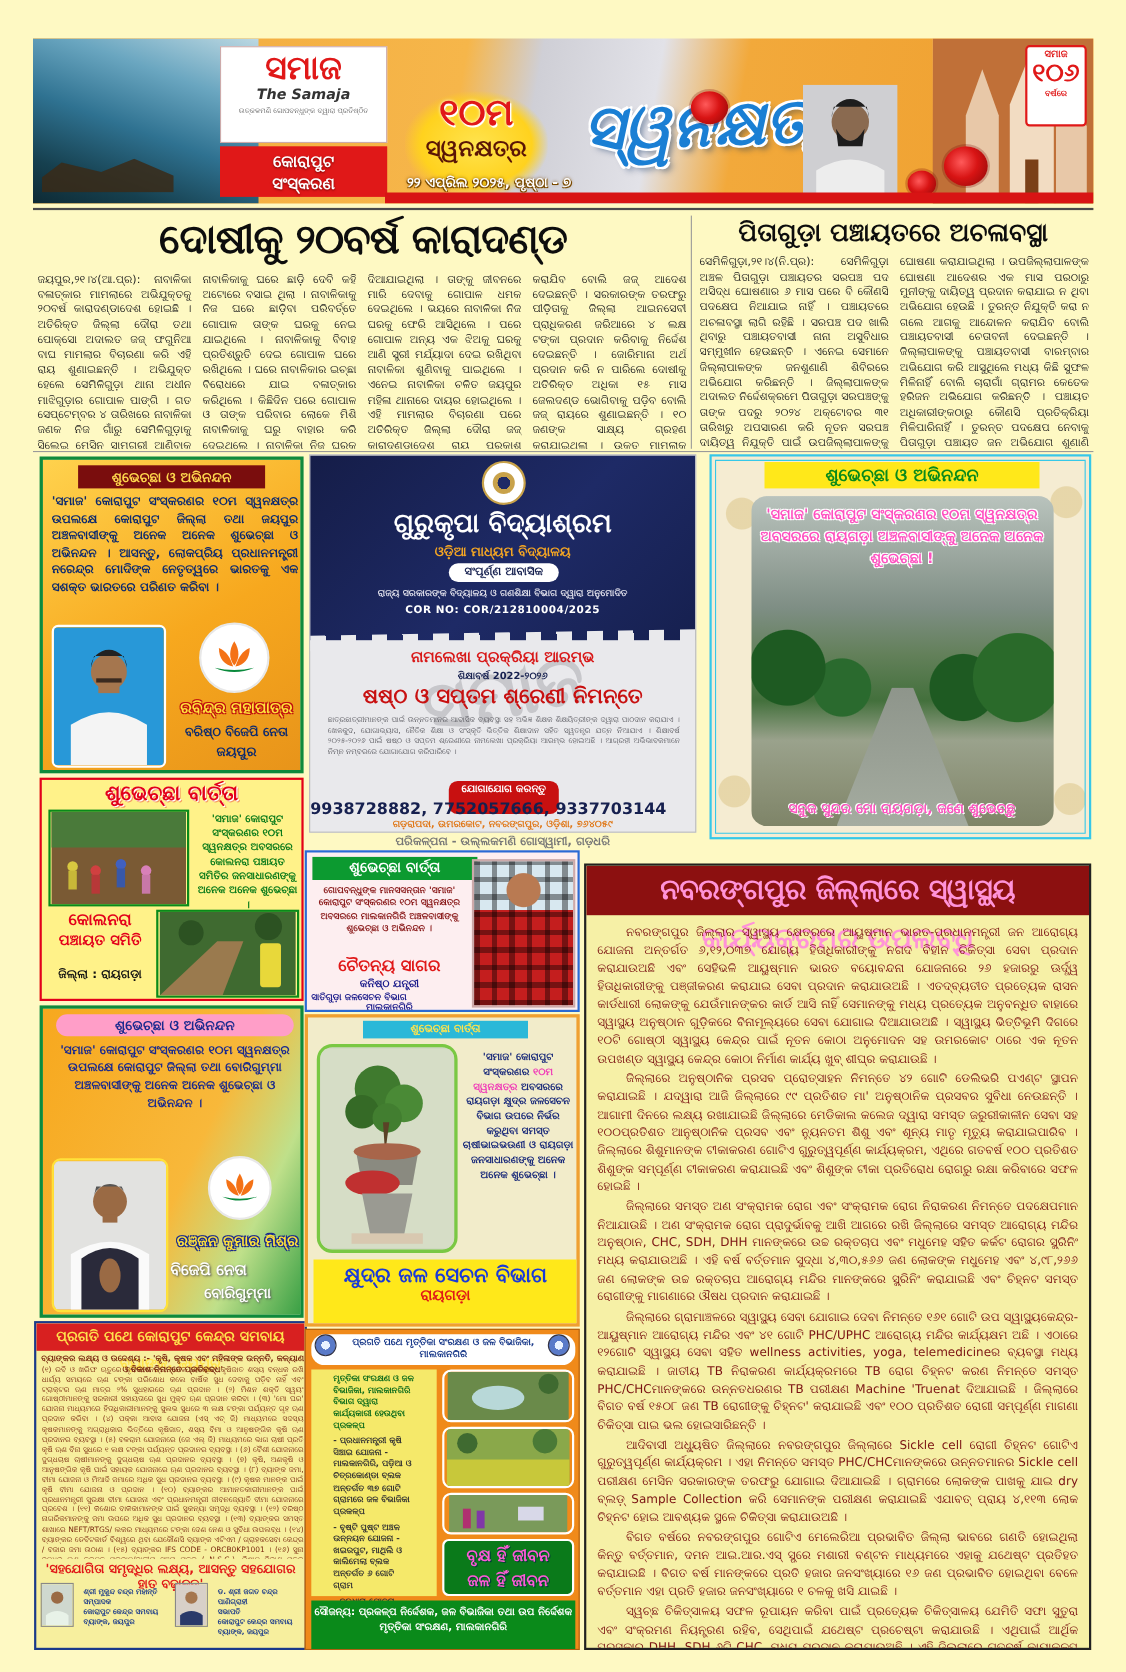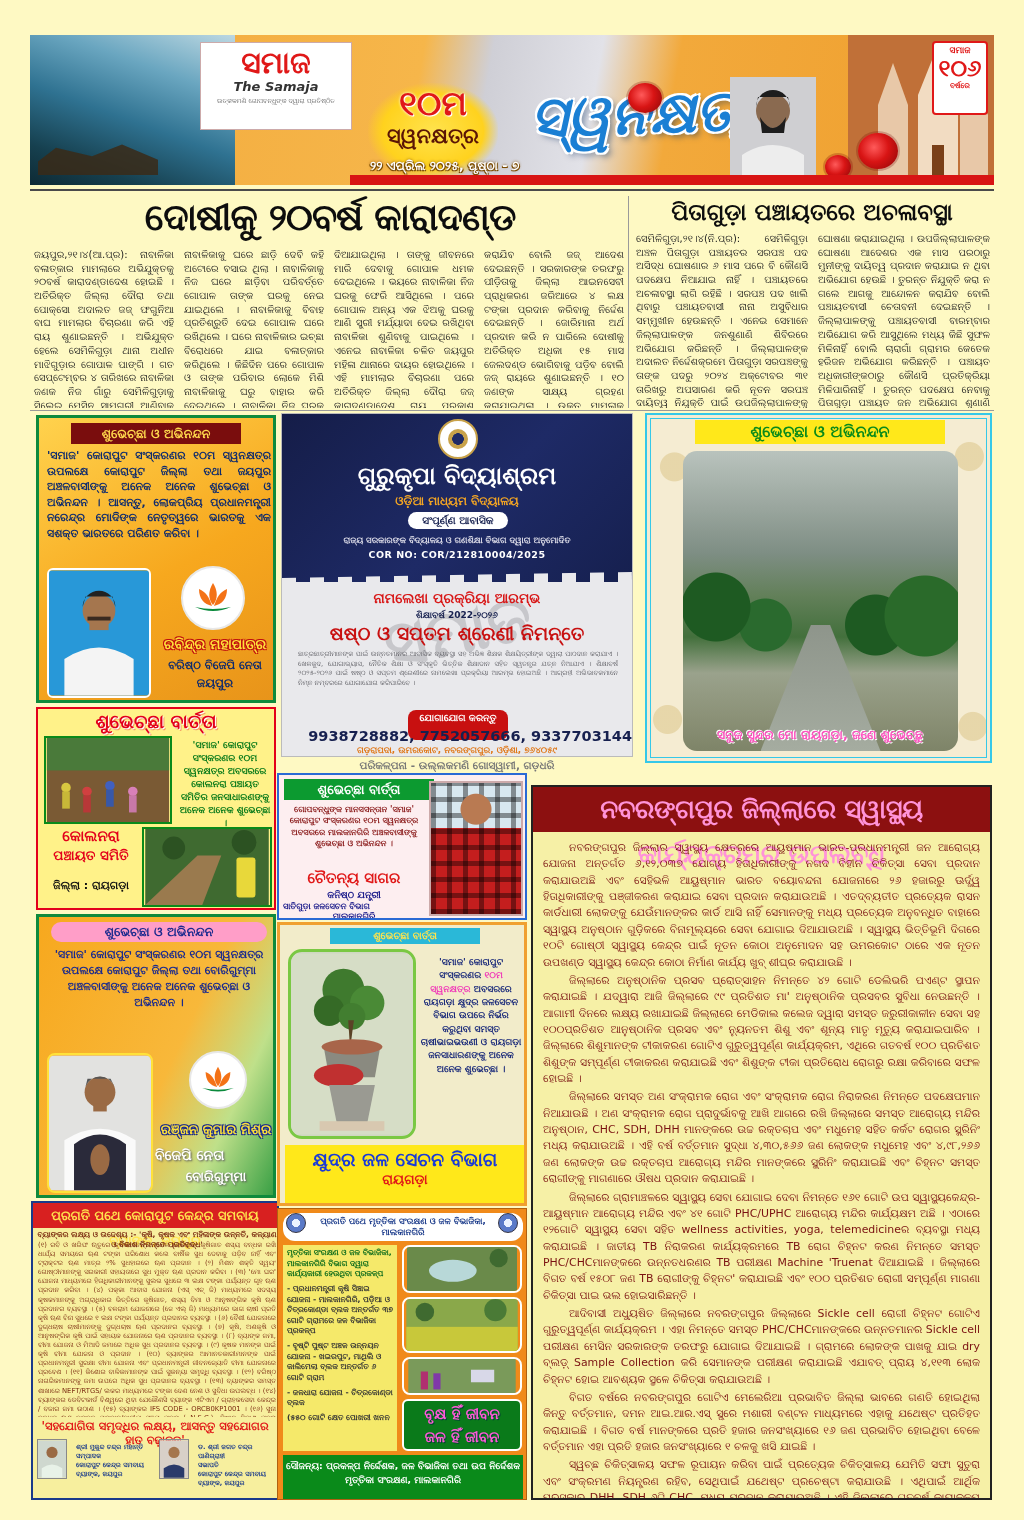--- a/index.html
+++ b/index.html
@@ -94,21 +94,21 @@
   .guru-medium { position:absolute; left:0; top:80px; width:100%; color:#f5a623; font-size:12px; font-weight:700; }
   .guru-pill { position:absolute; left:126px; top:98px; width:100px; height:17px; background:#fff; border-radius:9px; color:#16204f; font-size:10.5px; font-weight:800; line-height:17px; }
   .guru-appr { position:absolute; left:0; top:121px; width:100%; color:#dcdce8; font-size:8.5px; font-weight:600; }
   .guru-cor { position:absolute; left:0; top:135px; width:100%; color:#ffffff; font-size:9.5px; font-weight:800; letter-spacing:.5px; }
   .guru-wm { left:40px; top:180px; width:272px; text-align:center; font-size:64px; font-weight:800; color:rgba(110,110,120,.28); transform:rotate(-12deg); pointer-events:none; }
   .guru-adm { left:0; top:176px; width:100%; text-align:center; color:#d81818; font-size:14px; font-weight:800; }
   .guru-year { left:0; top:196px; width:100%; text-align:center; color:#16204f; font-size:9px; font-weight:800; }
   .guru-class { left:0; top:208px; width:100%; text-align:center; color:#c81010; font-size:19px; font-weight:800; }
   .guru-body { left:16px; top:236px; width:320px; height:58px; color:#5a5a60; font-size:6.8px; text-align:justify; line-height:1.4; overflow:hidden; }
   .guru-contact { left:126px; top:296px; width:100px; height:30px; background:#c81010; border-radius:8px; color:#fff; font-size:9.5px; font-weight:800; text-align:center; line-height:16px; }
-  .guru-phones { left:0; top:314px; width:100%; text-align:right; color:#16204f; font-size:14.5px; font-weight:800; }
+  .guru-phones { left:0; top:314px; width:100%; text-align:left; color:#16204f; font-size:14.5px; font-weight:800; }
   .guru-addr { left:0; top:331px; width:100%; text-align:center; color:#e07818; font-size:8.8px; font-weight:800; }
   .guru-caption { left:281px; top:759px; width:352px; text-align:center; color:#777; font-size:10.5px; font-weight:600; }
 
   
   .chai { left:277px; top:773px; width:250px; height:147px; background:#fdeef0; border:2px solid #2a6ad4; }
   .chai-head { left:5px; top:4px; width:150px; height:21px; background:#0c9a30; color:#fff; font-size:13px; font-weight:800; text-align:center; line-height:21px; }
   .chai-msg { left:6px; top:29px; width:138px; height:62px; color:#8a1a1a; font-size:8.2px; font-weight:600; text-align:center; line-height:1.4; }
   .chai-name { left:4px; top:94px; width:142px; text-align:center; color:#e01818; font-size:15px; font-weight:800; }
   .chai-role { left:4px; top:114px; width:142px; text-align:center; color:#1a1a8a; font-size:9.5px; font-weight:700; }
   .chai-dept { left:4px; top:126px; width:142px; text-align:left; color:#1a1a8a; font-size:8.3px; font-weight:700; }
@@ -127,21 +127,21 @@
   .tul-msg { left:140px; top:30px; width:102px; height:184px; color:#1a2a7a; font-size:9.2px; font-weight:700; text-align:center; line-height:1.45; }
   .tul-hl { color:#f03ab8; }
   .tul-strip { left:5px; top:220px; width:240px; height:58px; background:#ffe81a; text-align:center; padding-top:3px; }
   .tul-dept { color:#1a3ad8; font-size:19px; font-weight:800; }
   .tul-place { color:#e01818; font-size:13.5px; font-weight:800; }
 
   
   .soil { left:277px; top:1208px; width:250px; height:292px; background:#f08a1a; border:1px solid #b06010; }
   .soil-head { left:5px; top:4px; width:240px; height:28px; background:#fff; border-radius:12px; color:#1a3a8a; font-size:8.6px; font-weight:800; text-align:center; line-height:1.3; padding:3px 24px 0; }
   .soil-logo { position:absolute; top:4px; width:20px; height:20px; border-radius:50%; background:radial-gradient(circle,#eaf2ff 0 30%,#5a7ac8 31% 100%); border:1px solid #334; }
-  .soil-body { left:5px; top:36px; width:114px; height:206px; background:#f5e96a; color:#0a6a1a; font-size:7.7px; font-weight:700; line-height:1.38; padding:3px 4px; }
+  .soil-body { left:5px; top:36px; width:114px; height:206px; background:#f5e96a; color:#0a6a1a; font-size:7.7px; font-weight:700; line-height:1.38; padding:3px 20px; }
   .soil-item { margin-top:4px; color:#333; }
   .soil-item:first-child { margin-top:0; color:#0a6a1a; }
   .sphoto { position:absolute; left:124px; width:120px; border:2px solid #fff; border-radius:8px; overflow:hidden; }
   .soil-slogan { left:124px; top:190px; width:120px; height:52px; background:#0a7a1a; border:2px solid #fff; border-radius:6px; text-align:center; color:#ff5ad8; font-size:15px; font-weight:800; line-height:1.5; padding-top:2px; text-shadow:1px 1px 0 #043; }
   .soil-foot { left:5px; top:246px; width:240px; height:59px; background:#0a8a1a; color:#fff; font-size:9.3px; font-weight:700; text-align:center; line-height:1.5; padding-top:4px; }
 
   
   .scenic { left:645px; top:413px; width:347px; height:350px; background:
       radial-gradient(circle at 8% 15%, rgba(205,175,95,.35) 0 14px, transparent 15px),
       radial-gradient(circle at 94% 12%, rgba(205,175,95,.35) 0 14px, transparent 15px),
@@ -171,20 +171,24 @@
 <body>
 
 <div class="page">
 
   <div class="abs masthead">
     <div class="abs mh-left"></div>
     <div class="abs mh-logo-box">
       <div class="mh-paper-name">ସମାଜ</div>
       <div class="mh-paper-en">The Samaja</div>
       <div class="mh-tagline">ଉତ୍କଳମଣି ଗୋପବନ୍ଧୁଙ୍କ ଦ୍ୱାରା ପ୍ରତିଷ୍ଠିତ</div>
+    </div>
+    <div class="abs mh-edition">
+      <div>କୋରାପୁଟ</div>
+      <div>ସଂସ୍କରଣ</div>
     </div>
     <div class="abs mh-anniv">
       <div class="mh-anniv-num">୧୦ମ</div>
       <div class="mh-anniv-word">ସ୍ୱନକ୍ଷତ୍ର</div>
     </div>
     <div class="abs mh-callig">ସ୍ୱନକ୍ଷତ୍ର</div>
     <div class="abs mh-portrait">
       <svg class="photo-svg" viewBox="0 0 86 104" xmlns="http://www.w3.org/2000/svg">
         <rect width="86" height="104" fill="#cfcfd2"></rect>
         <circle cx="43" cy="34" r="17" fill="#8a6a50"></circle>
@@ -442,20 +446,21 @@
     <div class="abs soil-slogan">
       <div>ବୃକ୍ଷ ହିଁ ଜୀବନ</div>
       <div>ଜଳ ହିଁ ଜୀବନ</div>
     </div>
     <div class="abs soil-foot">ସୌଜନ୍ୟ: ପ୍ରକଳ୍ପ ନିର୍ଦ୍ଦେଶକ, ଜଳ ବିଭାଜିକା ତଥା ଉପ ନିର୍ଦ୍ଦେଶକ ମୃତ୍ତିକା ସଂରକ୍ଷଣ, ମାଲକାନଗିରି</div>
   </div>
 
   <div class="abs adbox scenic">
     <div class="abs scenic-head">ଶୁଭେଚ୍ଛା ଓ ଅଭିନନ୍ଦନ</div>
     <div class="abs scenic-photo"></div>
+    <div class="abs scenic-msg">'ସମାଜ' କୋରାପୁଟ ସଂସ୍କରଣର ୧୦ମ ସ୍ୱନକ୍ଷତ୍ର ଅବସରରେ ରାୟଗଡ଼ା ଅଞ୍ଚଳବାସୀଙ୍କୁ ଅନେକ ଅନେକ ଶୁଭେଚ୍ଛା !</div>
     <div class="abs scenic-cap">ସବୁଜ ସୁନ୍ଦର ମୋ ରାୟଗଡ଼ା, ଜଣେ ଶୁଭେଚ୍ଛୁ</div>
   </div>
 
   <div class="abs adbox health">
     <div class="abs health-head">ନବରଙ୍ଗପୁର ଜିଲ୍ଲାରେ ସ୍ୱାସ୍ଥ୍ୟ କାର୍ଯ୍ୟକ୍ରମର ଉପଲବ୍ଧି</div>
     <div class="abs health-body">
       <p>ନବରଙ୍ଗପୁର ଜିଲ୍ଲାର ସ୍ୱାସ୍ଥ୍ୟ କ୍ଷେତ୍ରରେ ଆୟୁଷ୍ମାନ ଭାରତ-ପ୍ରଧାନମନ୍ତ୍ରୀ ଜନ ଆରୋଗ୍ୟ ଯୋଜନା ଅନ୍ତର୍ଗତ ୬,୧୨,୦୩୭ ଯୋଗ୍ୟ ହିତାଧିକାରୀଙ୍କୁ ନଗଦ ବିହୀନ ଚିକିତ୍ସା ସେବା ପ୍ରଦାନ କରାଯାଉଅଛି ଏବଂ ସେହିଭଳି ଆୟୁଷ୍ମାନ ଭାରତ ବୟୋବନ୍ଦନା ଯୋଜନାରେ ୨୬ ହଜାରରୁ ଊର୍ଦ୍ଧ୍ୱ ହିତାଧିକାରୀଙ୍କୁ ପଞ୍ଜୀକରଣ କରାଯାଇ ସେବା ପ୍ରଦାନ କରାଯାଉଅଛି । ଏତଦ୍‌ବ୍ୟତୀତ ପ୍ରତ୍ୟେକ ରାସନ କାର୍ଡଧାରୀ ଲୋକଙ୍କୁ ଯେଉଁମାନଙ୍କର କାର୍ଡ ଆସି ନାହିଁ ସେମାନଙ୍କୁ ମଧ୍ୟ ପ୍ରତ୍ୟେକ ଅନୁବନ୍ଧିତ ବାହାରେ ସ୍ୱାସ୍ଥ୍ୟ ଅନୁଷ୍ଠାନ ଗୁଡ଼ିକରେ ବିନାମୂଲ୍ୟରେ ସେବା ଯୋଗାଇ ଦିଆଯାଉଅଛି । ସ୍ୱାସ୍ଥ୍ୟ ଭିତ୍ତିଭୂମି ଦିଗରେ ୧୦ଟି ଗୋଷ୍ଠୀ ସ୍ୱାସ୍ଥ୍ୟ କେନ୍ଦ୍ର ପାଇଁ ନୂତନ କୋଠା ଅନୁମୋଦନ ସହ ଉମରକୋଟ ଠାରେ ଏକ ନୂତନ ଉପଖଣ୍ଡ ସ୍ୱାସ୍ଥ୍ୟ କେନ୍ଦ୍ର କୋଠା ନିର୍ମାଣ କାର୍ଯ୍ୟ ଖୁବ୍ ଶୀଘ୍ର କରାଯାଉଛି ।</p>
       <p>ଜିଲ୍ଲାରେ ଅନୁଷ୍ଠାନିକ ପ୍ରସବ ପ୍ରୋତ୍ସାହନ ନିମନ୍ତେ ୪୨ ଗୋଟି ଡେଲିଭରି ପଏଣ୍ଟ ସ୍ଥାପନ କରାଯାଇଛି । ଯଦ୍ୱାରା ଆଜି ଜିଲ୍ଲାରେ ୯୯ ପ୍ରତିଶତ ମା' ଅନୁଷ୍ଠାନିକ ପ୍ରସବର ସୁବିଧା ନେଉଛନ୍ତି । ଆଗାମୀ ଦିନରେ ଲକ୍ଷ୍ୟ ରଖାଯାଇଛି ଜିଲ୍ଲାରେ ମେଡିକାଲ କଲେଜ ଦ୍ୱାରା ସମସ୍ତ ଜରୁରୀକାଳୀନ ସେବା ସହ ୧୦୦ପ୍ରତିଶତ ଆନୁଷ୍ଠାନିକ ପ୍ରସବ ଏବଂ ନ୍ୟୁନତମ ଶିଶୁ ଏବଂ ଶୂନ୍ୟ ମାତୃ ମୃତ୍ୟୁ କରାଯାଇପାରିବ । ଜିଲ୍ଲାରେ ଶିଶୁମାନଙ୍କ ଟୀକାକରଣ ଗୋଟିଏ ଗୁରୁତ୍ୱପୂର୍ଣ୍ଣ କାର୍ଯ୍ୟକ୍ରମ, ଏଥିରେ ଗତବର୍ଷ ୧୦୦ ପ୍ରତିଶତ ଶିଶୁଙ୍କ ସମ୍ପୂର୍ଣ୍ଣ ଟୀକାକରଣ କରାଯାଇଛି ଏବଂ ଶିଶୁଙ୍କ ଟୀକା ପ୍ରତିରୋଧ ରୋଗରୁ ରକ୍ଷା କରିବାରେ ସଫଳ ହୋଇଛି ।</p>
       <p>ଜିଲ୍ଲାରେ ସମସ୍ତ ଅଣ ସଂକ୍ରାମକ ରୋଗ ଏବଂ ସଂକ୍ରାମକ ରୋଗ ନିରାକରଣ ନିମନ୍ତେ ପଦକ୍ଷେପମାନ ନିଆଯାଉଛି । ଅଣ ସଂକ୍ରାମକ ରୋଗ ପ୍ରାଦୁର୍ଭାବକୁ ଆଖି ଆଗରେ ରଖି ଜିଲ୍ଲାରେ ସମସ୍ତ ଆରୋଗ୍ୟ ମନ୍ଦିର ଅନୁଷ୍ଠାନ, CHC, SDH, DHH ମାନଙ୍କରେ ଉଚ୍ଚ ରକ୍ତଚାପ ଏବଂ ମଧୁମେହ ସହିତ କର୍କଟ ରୋଗର ସ୍କ୍ରିନିଂ ମଧ୍ୟ କରାଯାଉଅଛି । ଏହି ବର୍ଷ ବର୍ତ୍ତମାନ ସୁଦ୍ଧା ୪,୩୦,୫୬୬ ଜଣ ଲୋକଙ୍କ ମଧୁମେହ ଏବଂ ୪,୯୮,୨୬୬ ଜଣ ଲୋକଙ୍କ ଉଚ୍ଚ ରକ୍ତଚାପ ଆରୋଗ୍ୟ ମନ୍ଦିର ମାନଙ୍କରେ ସ୍କ୍ରିନିଂ କରାଯାଇଛି ଏବଂ ଚିହ୍ନଟ ସମସ୍ତ ରୋଗୀଙ୍କୁ ମାଗଣାରେ ଔଷଧ ପ୍ରଦାନ କରାଯାଇଛି ।</p>
       <p>ଜିଲ୍ଲାରେ ଗ୍ରାମାଞ୍ଚଳରେ ସ୍ୱାସ୍ଥ୍ୟ ସେବା ଯୋଗାଇ ଦେବା ନିମନ୍ତେ ୧୬୧ ଗୋଟି ଉପ ସ୍ୱାସ୍ଥ୍ୟକେନ୍ଦ୍ର- ଆୟୁଷ୍ମାନ ଆରୋଗ୍ୟ ମନ୍ଦିର ଏବଂ ୪୧ ଗୋଟି PHC/UPHC ଆରୋଗ୍ୟ ମନ୍ଦିର କାର୍ଯ୍ୟକ୍ଷମ ଅଛି । ଏଠାରେ ୧୨ଗୋଟି ସ୍ୱାସ୍ଥ୍ୟ ସେବା ସହିତ wellness activities, yoga, telemedicineର ବ୍ୟବସ୍ଥା ମଧ୍ୟ କରାଯାଇଛି । ଜାତୀୟ TB ନିରାକରଣ କାର୍ଯ୍ୟକ୍ରମରେ TB ରୋଗ ଚିହ୍ନଟ କରଣ ନିମନ୍ତେ ସମସ୍ତ PHC/CHCମାନଙ୍କରେ ଉନ୍ନତଧରଣର TB ପରୀକ୍ଷଣ Machine 'Truenat ଦିଆଯାଇଛି । ଜିଲ୍ଲାରେ ବିଗତ ବର୍ଷ ୧୫୦୮ ଜଣ TB ରୋଗୀଙ୍କୁ ଚିହ୍ନଟ' କରାଯାଇଛି ଏବଂ ୧୦୦ ପ୍ରତିଶତ ରୋଗୀ ସମ୍ପୂର୍ଣ୍ଣ ମାଗଣା ଚିକିତ୍ସା ପାଇ ଭଲ ହୋଇସାରିଛନ୍ତି ।</p>

